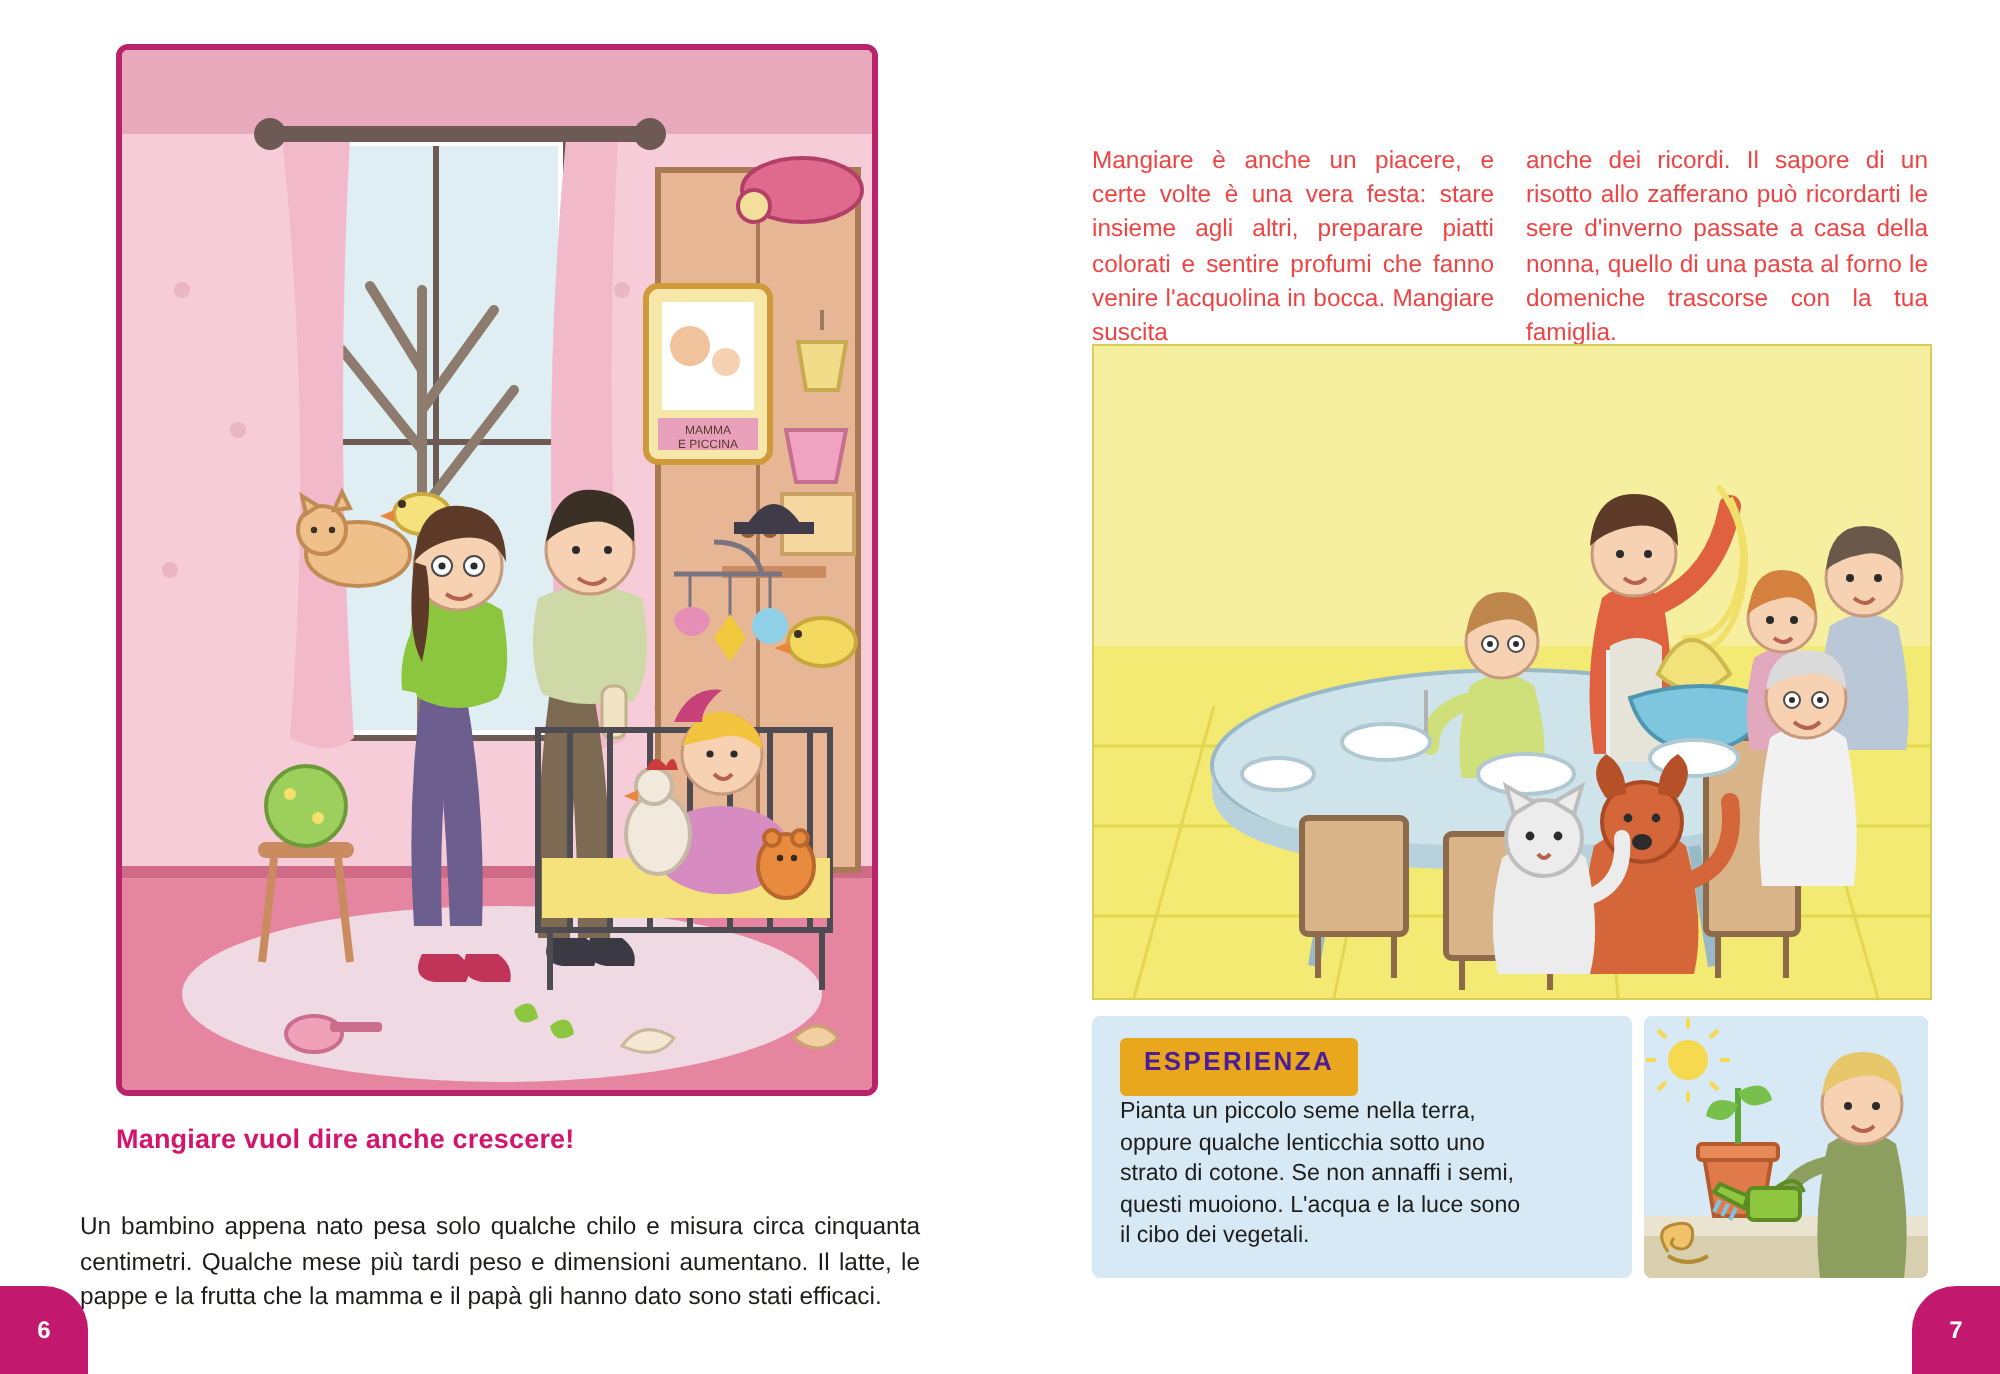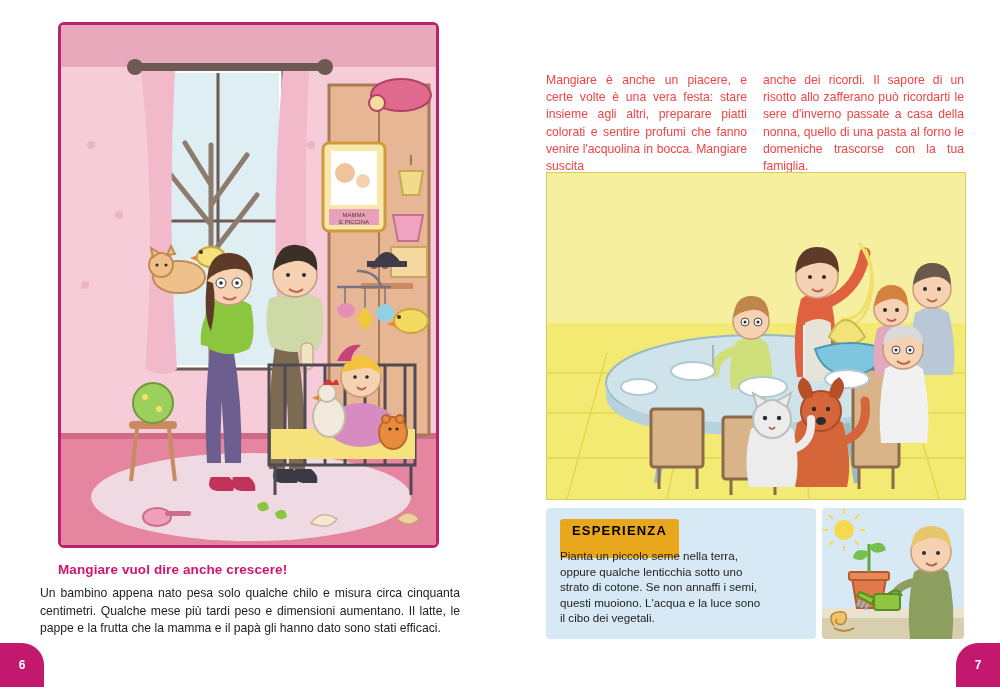--- a/index.html
+++ b/index.html
@@ -47,21 +47,21 @@
     width: 420px;
     color: #d4146d;
     font-size: 13.5px;
     font-weight: bold;
     letter-spacing: 0.1px;
     padding-left: 18px;
   }
   .body-left {
     position: absolute;
     left: 40px;
-    top: 585px;
+    top: 605px;
     width: 420px;
     font-size: 12.2px;
     line-height: 17.5px;
     color: #1d1d1b;
     text-align: justify;
   }
 
   
   .pagenum {
     position: absolute;
@@ -129,25 +129,25 @@
     width: 270px;
     height: 131px;
     background: #d6e9f4;
     border-radius: 4px;
   }
   .exp-tag {
     position: absolute;
     left: 14px;
     top: 11px;
     background: #e9a71e;
-    color: #000000;
+    color: #4c1d95;
     font-size: 13px;
     font-weight: bold;
     letter-spacing: 1.2px;
-    padding: 4px 12px 20px 12px;
+    padding: 4px 12px 10px 12px;
     border-radius: 3px;
   }
   .exp-text {
     position: absolute;
     left: 14px;
     top: 40px;
     width: 208px;
     font-size: 11.6px;
     line-height: 15.6px;
     color: #1d1d1b;

